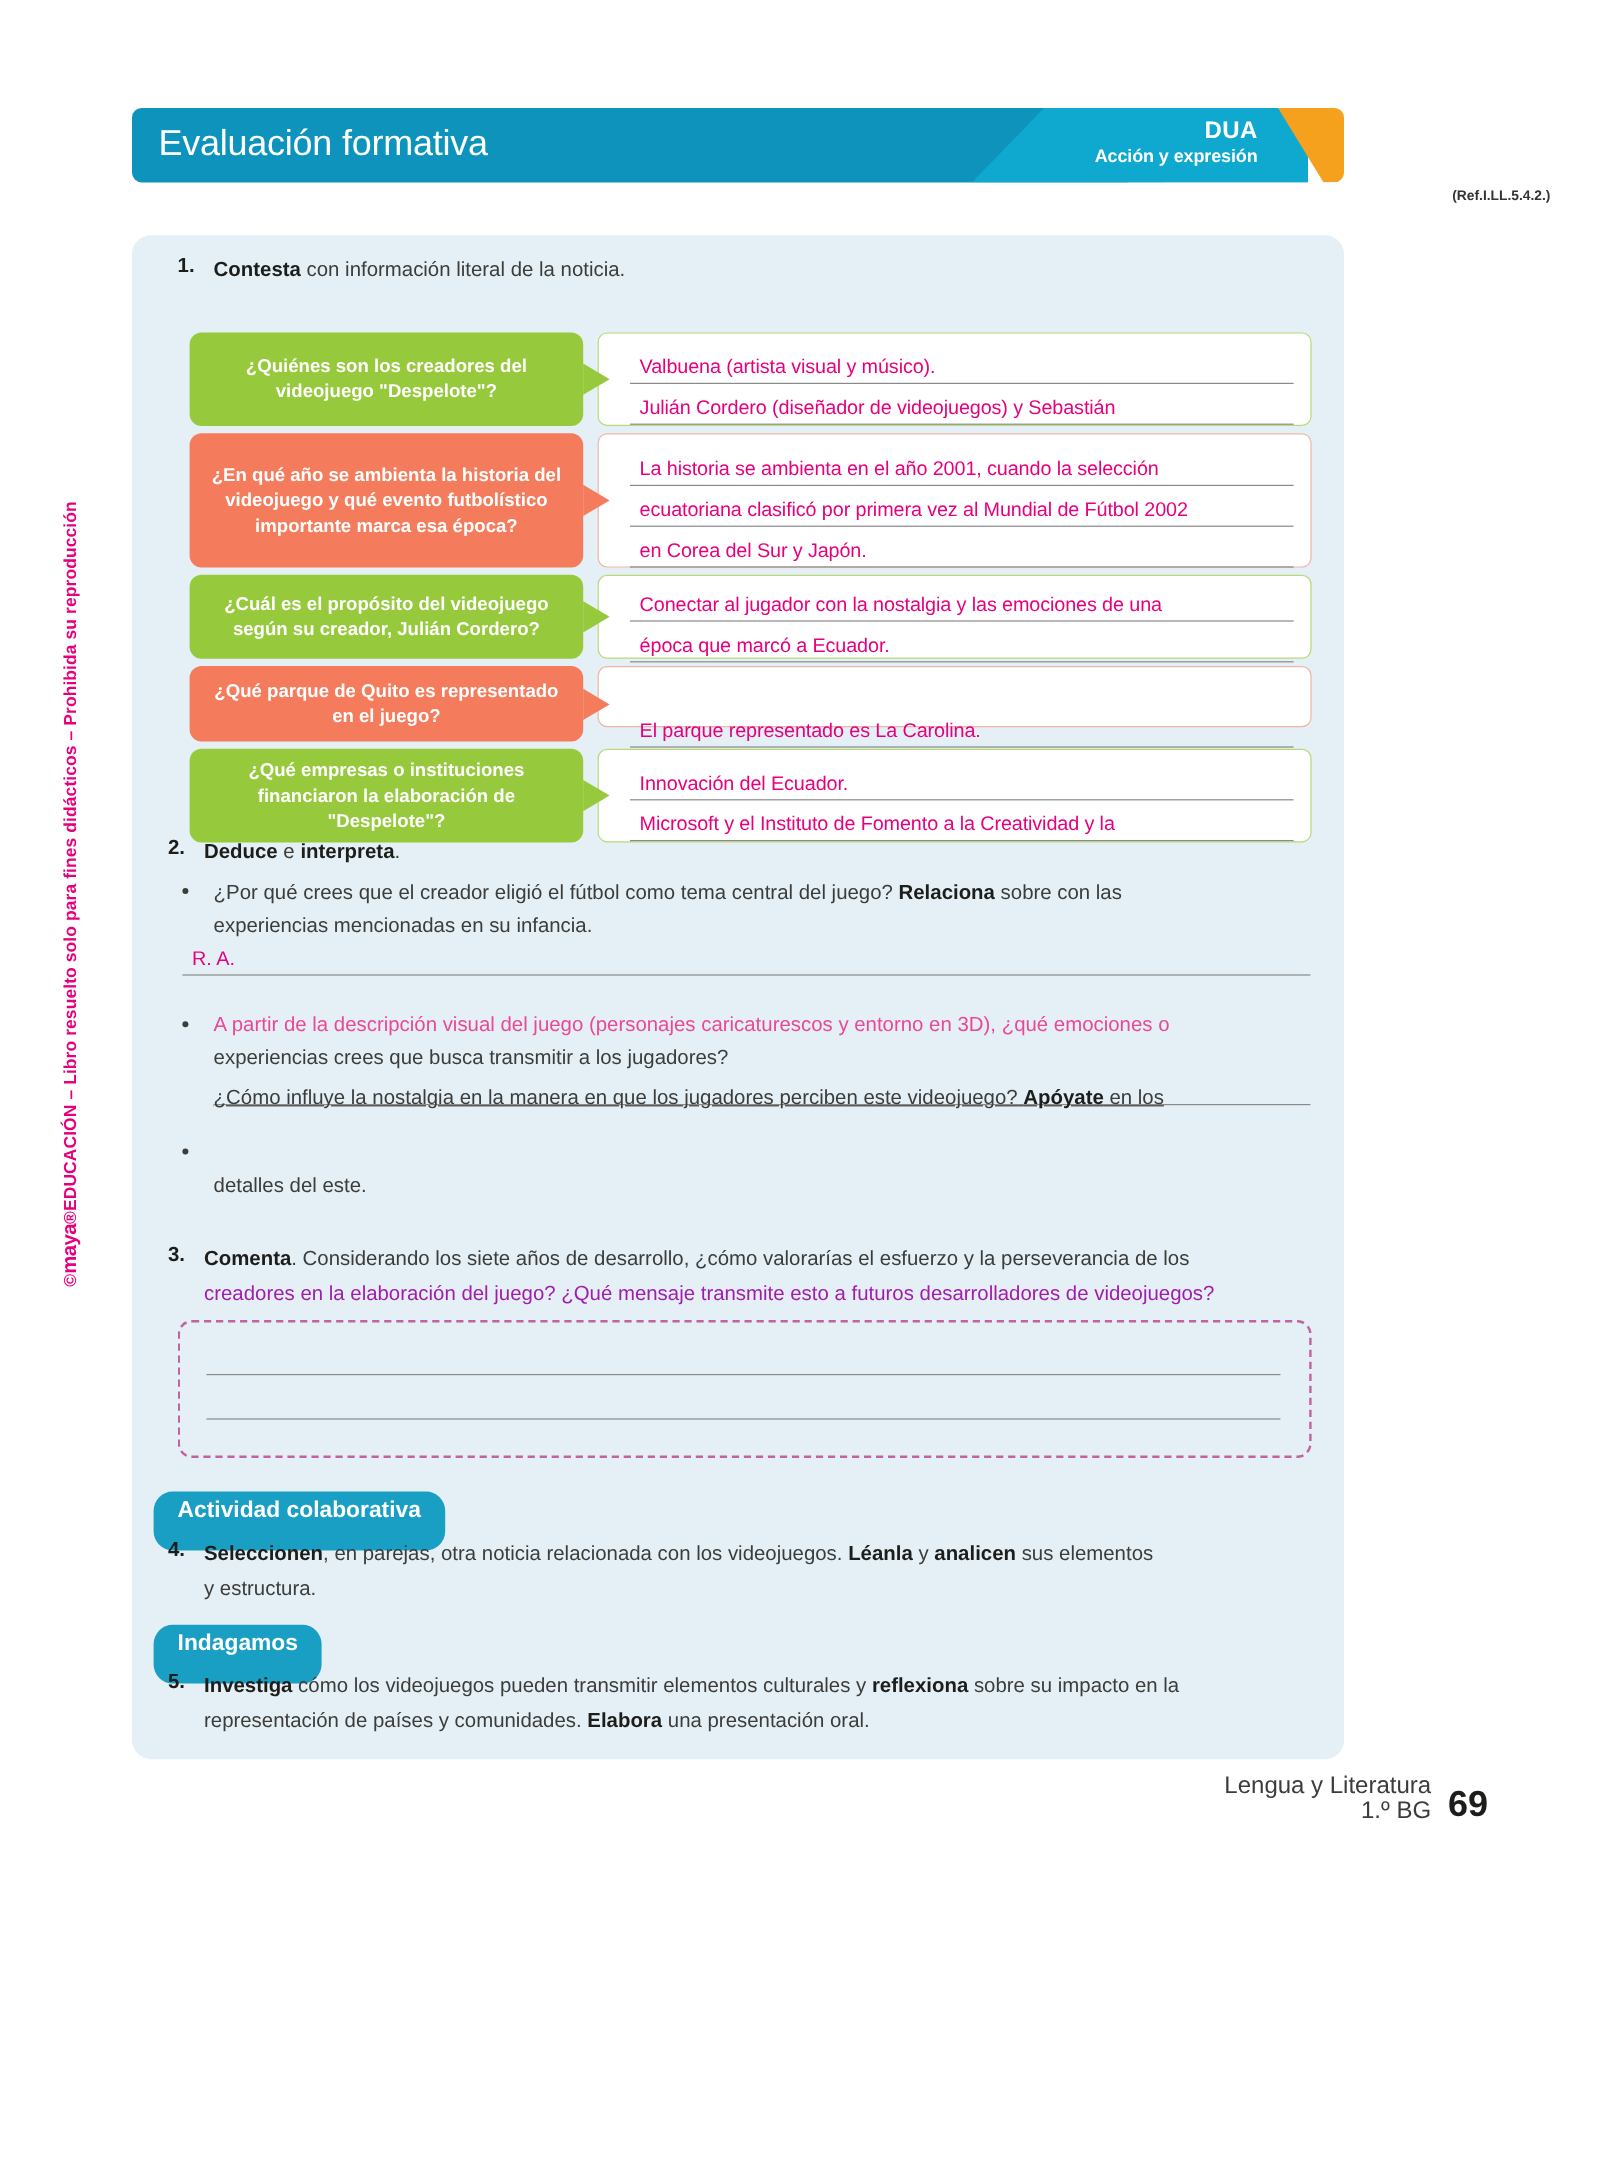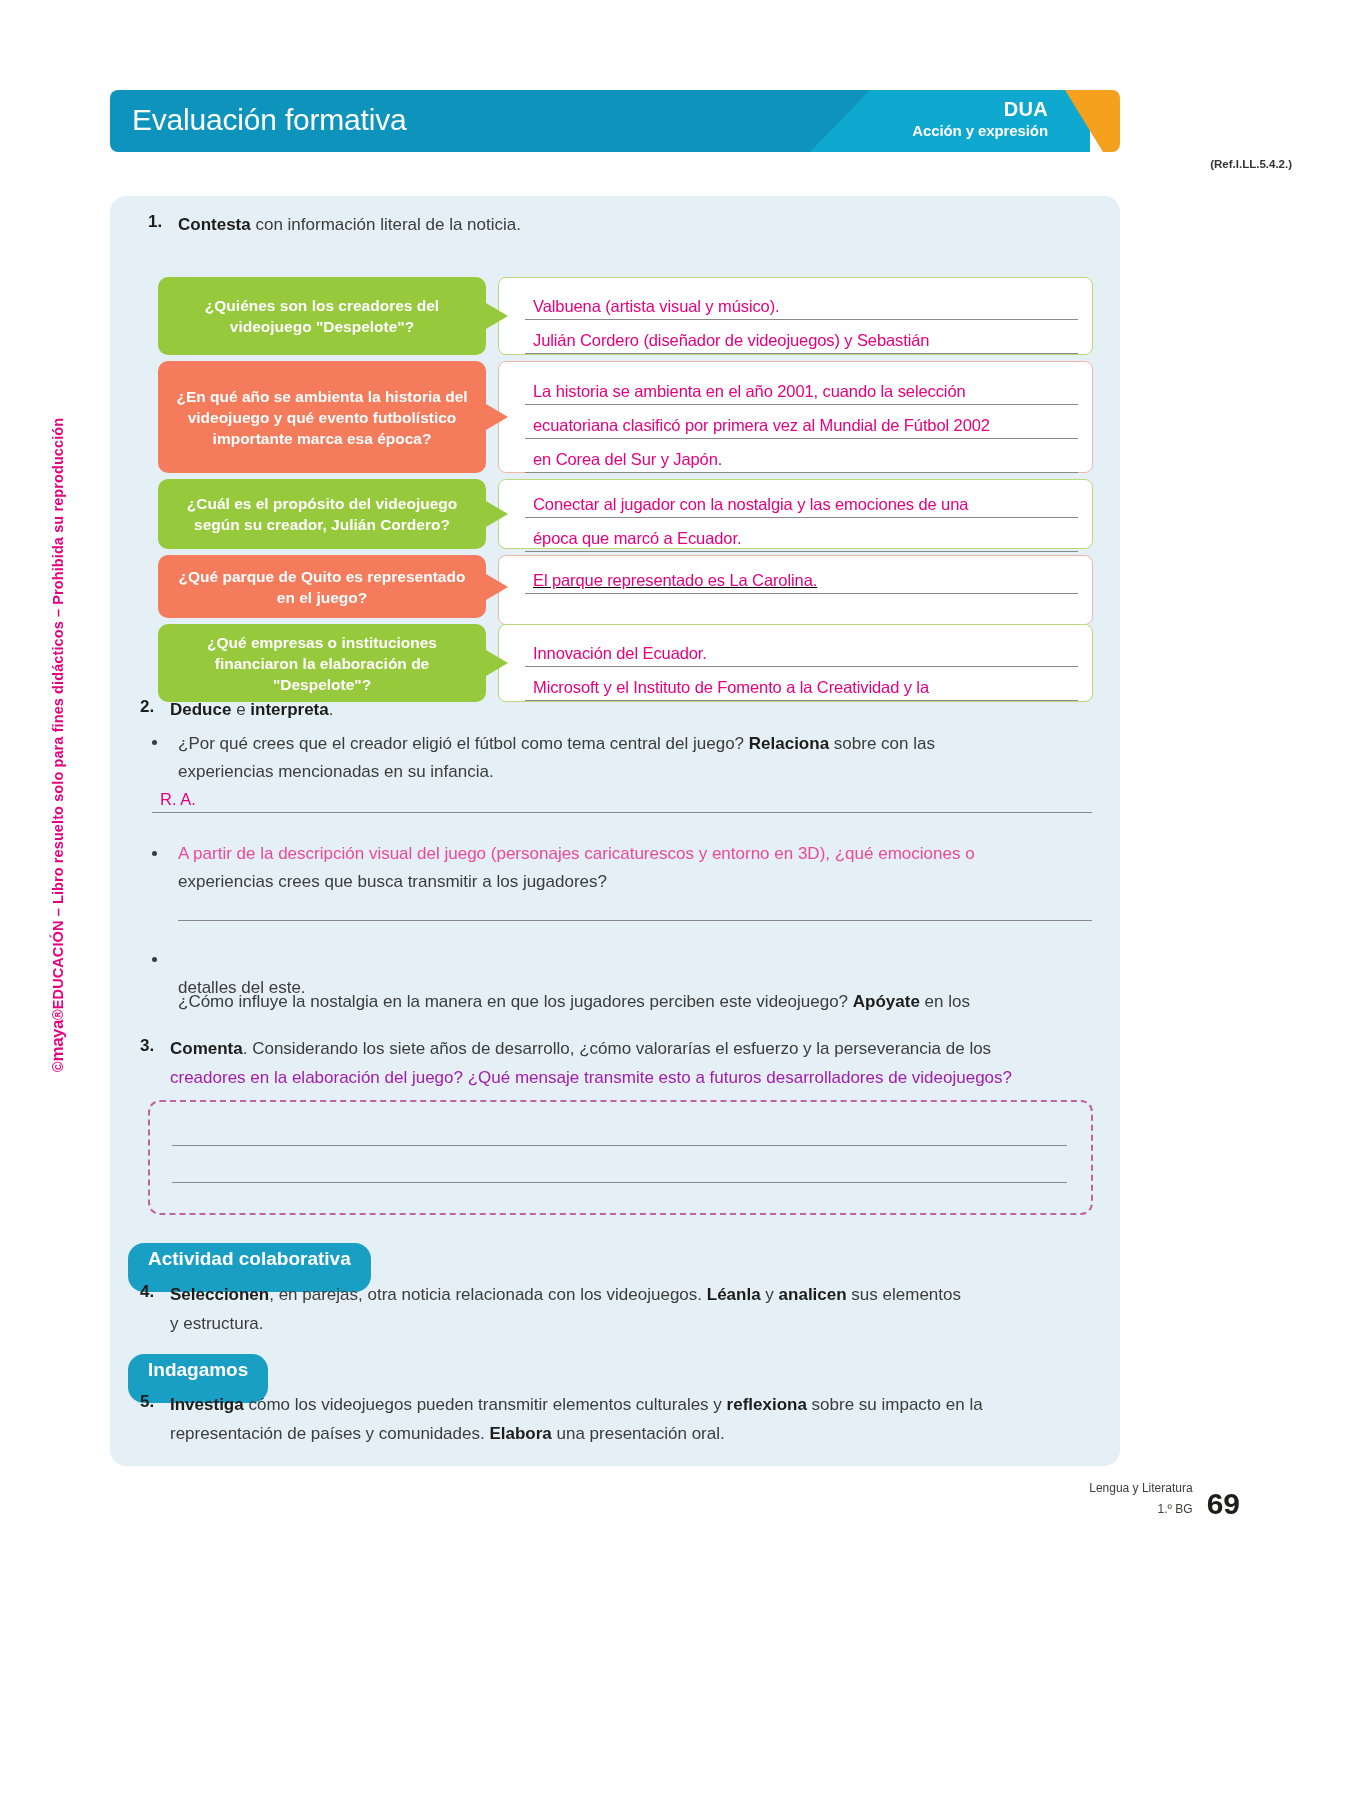--- a/index.html
+++ b/index.html
@@ -275,21 +275,21 @@
     position: absolute;
     right: 110px;
     top: 1478px;
     text-align: right;
     display: flex;
     align-items: flex-end;
     justify-content: flex-end;
     gap: 14px;
   }
   .footer-lines {
-    font-size: 12px;
+    font-size: 20px;
     color: #3c3c3b;
     line-height: 21px;
     text-align: right;
   }
   .footer-page {
     font-size: 30px;
     font-weight: bold;
     color: #1d1d1b;
     line-height: 32px;
   }
@@ -378,21 +378,21 @@
             <span class="hand">época que marcó a Ecuador.</span>
           </div>
       </div>
     </div>
 
     <div class="qa-row" style="height:63px;">
       <div class="q-box orange" style="height:63px;">
         <span class="q-text">¿Qué parque de Quito es representado en el juego?</span>
       </div>
       <div class="q-arrow orange"></div>
-      <div class="a-box orange" style="height:70px; padding-top:4px;text-decoration:underline;">
+      <div class="a-box orange" style="height:51px; padding-top:33px;">
         <div class="a-line">
             <span class="hand">El parque representado es La Carolina.</span>
           </div>
       </div>
     </div>
 
     <div class="qa-row" style="height:78px;">
       <div class="q-box green" style="height:78px;">
         <span class="q-text">¿Qué empresas o instituciones financiaron la elaboración de "Despelote"?</span>
       </div>
@@ -421,21 +421,21 @@
   <div style="position:absolute; left:178px; top:758px; width:915px; font-size:17px; line-height:28px; color:#3c3c3b;">experiencias mencionadas en su infancia.</div>
   <div class="blank-line" style="left:152px; top:812px; width:940px;"></div>
   <div class="ra-text" style="left:160px; top:790px;">R. A.</div>
 
   <div class="bullet-dot" style="left:152px; top:851px;"></div>
   <div style="position:absolute; left:178px; top:840px; width:920px; font-size:17px; line-height:28px; color:#ec4899;">A partir de la descripción visual del juego (personajes caricaturescos y entorno en 3D), ¿qué emociones o</div>
   <div style="position:absolute; left:178px; top:868px; width:920px; font-size:17px; line-height:28px; color:#3c3c3b;">experiencias crees que busca transmitir a los jugadores?</div>
   <div class="blank-line" style="left:178px; top:920px; width:914px;"></div>
 
   <div class="bullet-dot" style="left:152px; top:957px;"></div>
-  <div style="position:absolute; left:178px; top:988px; width:915px; font-size:17px; line-height:28px; color:#3c3c3b;">
+  <div style="position:absolute; left:178px; top:901px; width:915px; font-size:17px; line-height:28px; color:#3c3c3b;text-decoration:underline;">
     <span>¿Cómo influye la nostalgia en la manera en que los jugadores perciben este videojuego? </span><span class="bold">Apóyate</span><span> en los</span>
   </div>
   <div style="position:absolute; left:178px; top:974px; width:915px; font-size:17px; line-height:28px; color:#3c3c3b;">detalles del este.</div>
 
   <div class="item-row" style="left:140px; top:1036px; width:960px;">
     <span class="item-num">3.</span>
     <span class="item-body"><span class="bold">Comenta</span><span class="txt">. Considerando los siete años de desarrollo, ¿cómo valorarías el esfuerzo y la perseverancia de los</span></span>
   </div>
   <div style="position:absolute; left:170px; top:1064px; width:930px; font-size:17px; line-height:28px; color:#a21caf;">creadores en la elaboración del juego? ¿Qué mensaje transmite esto a futuros desarrolladores de videojuegos?</div>
 

